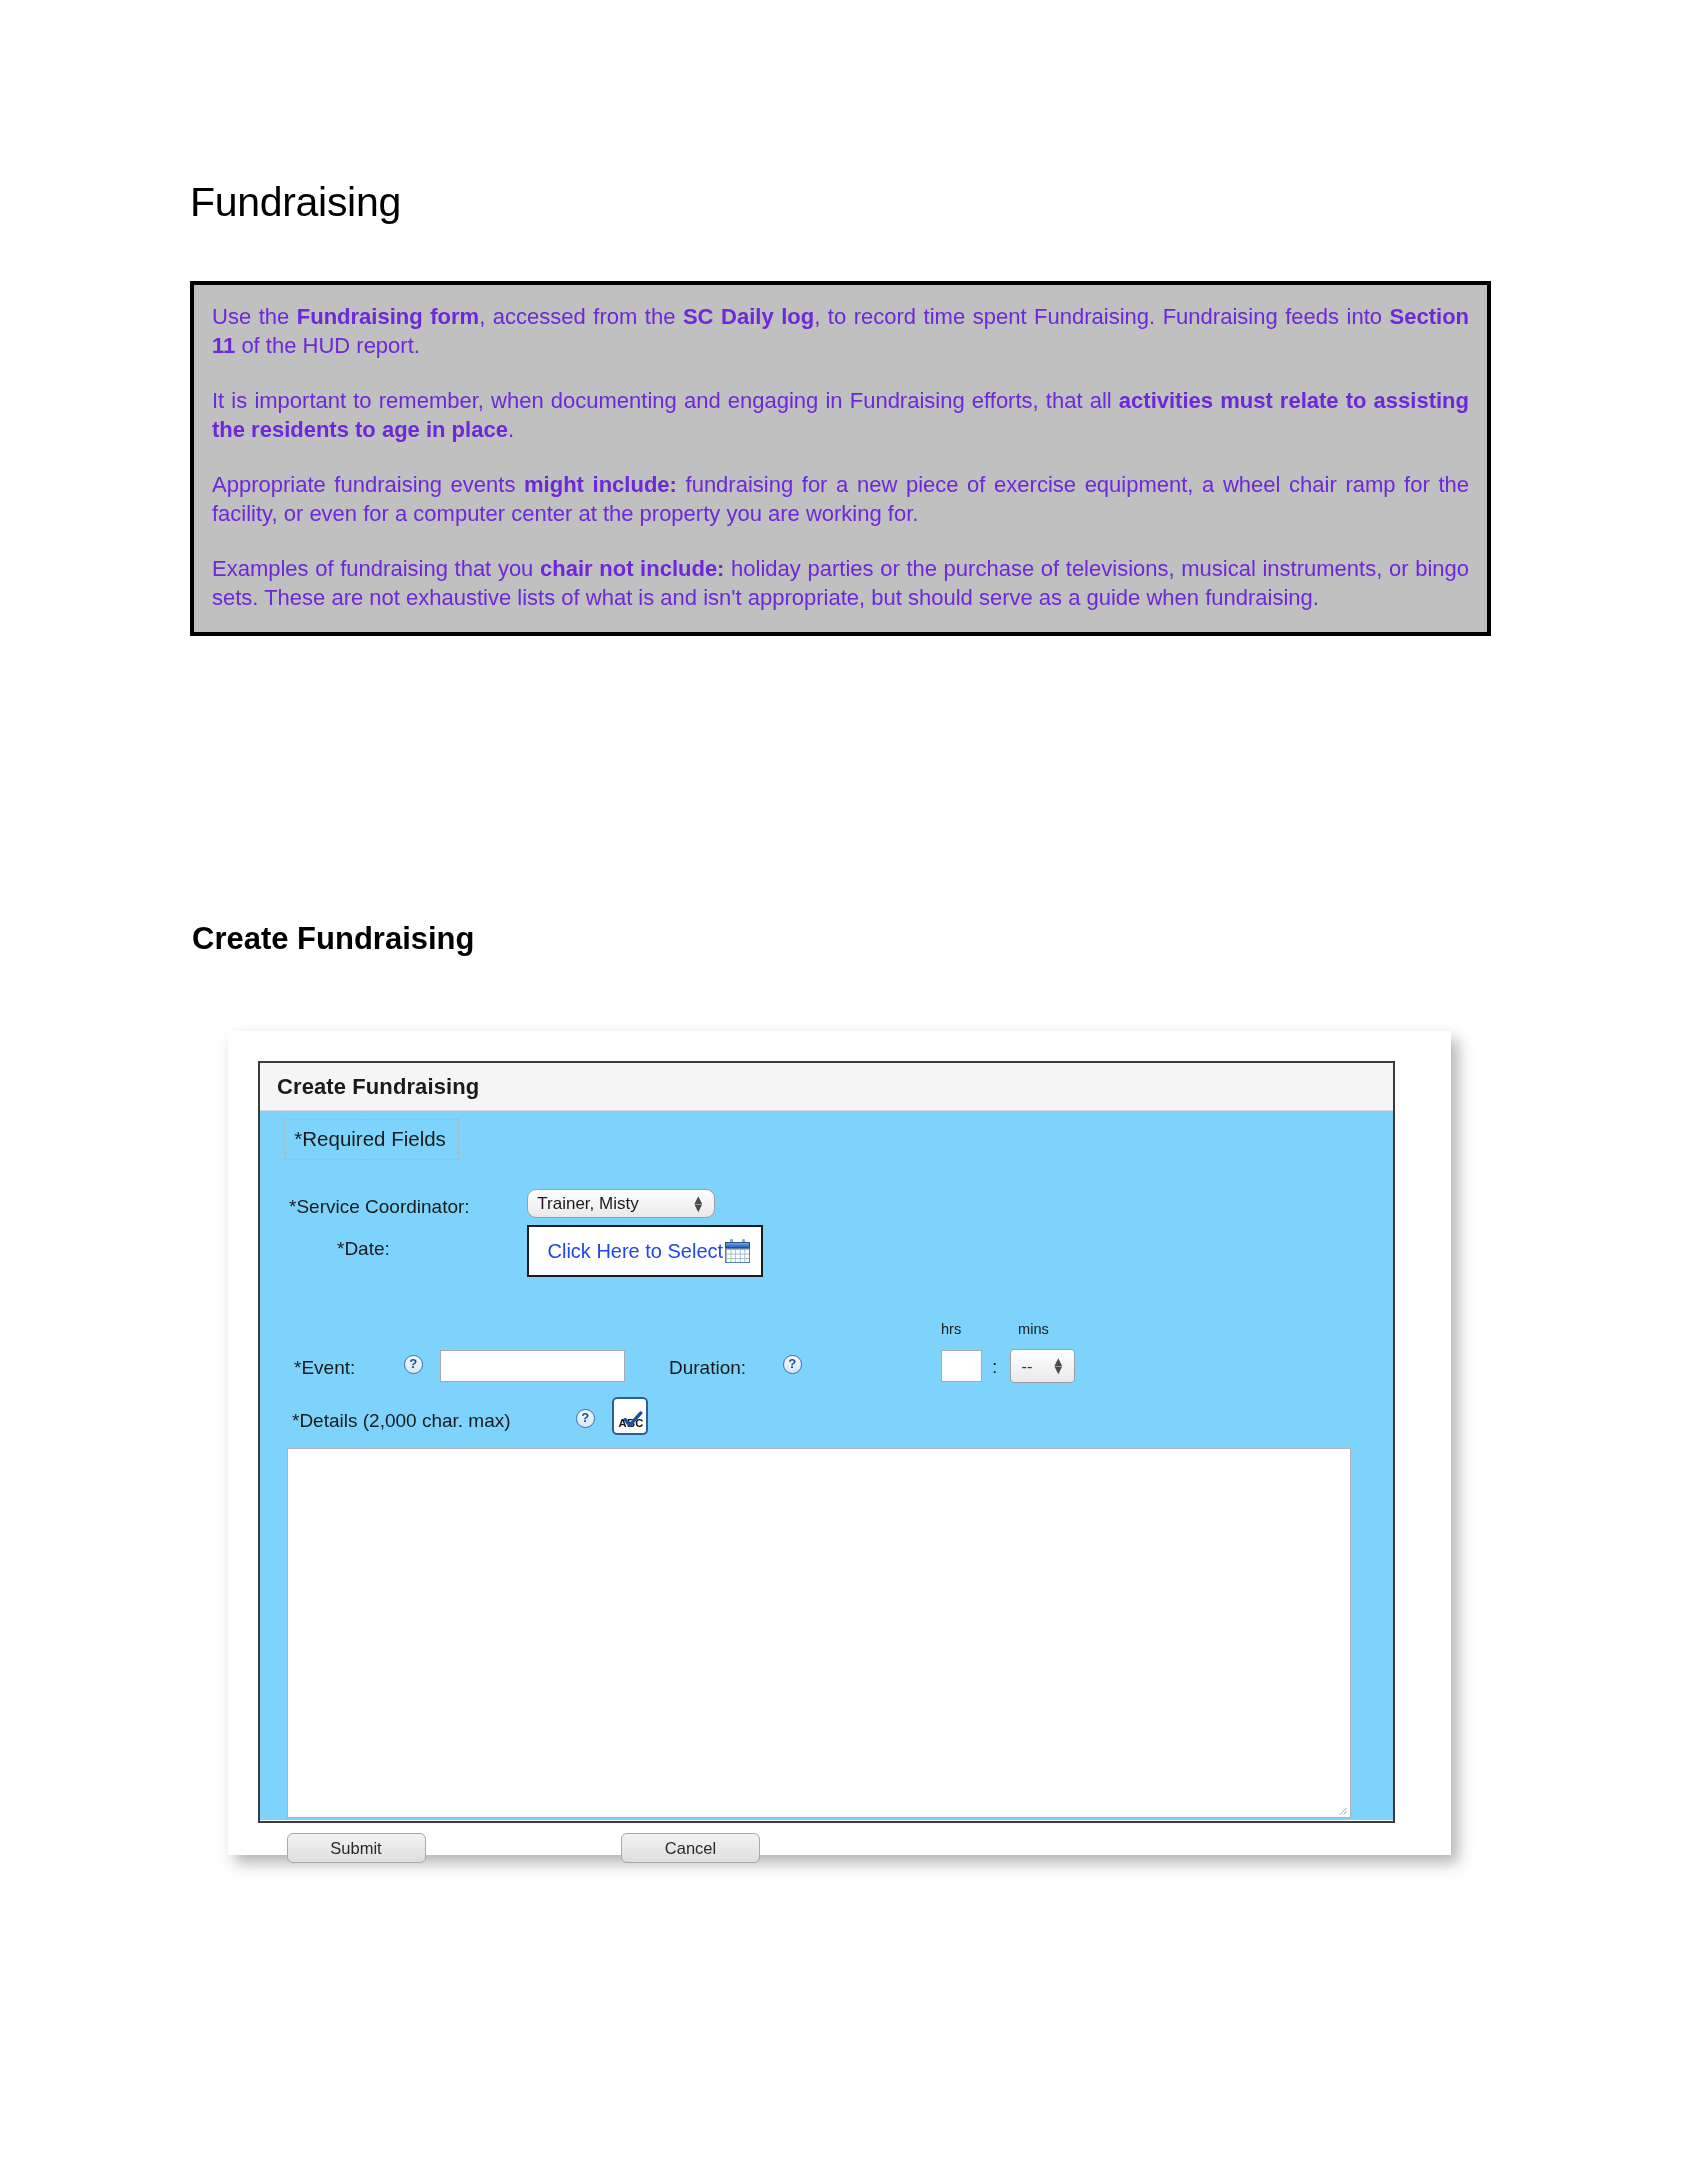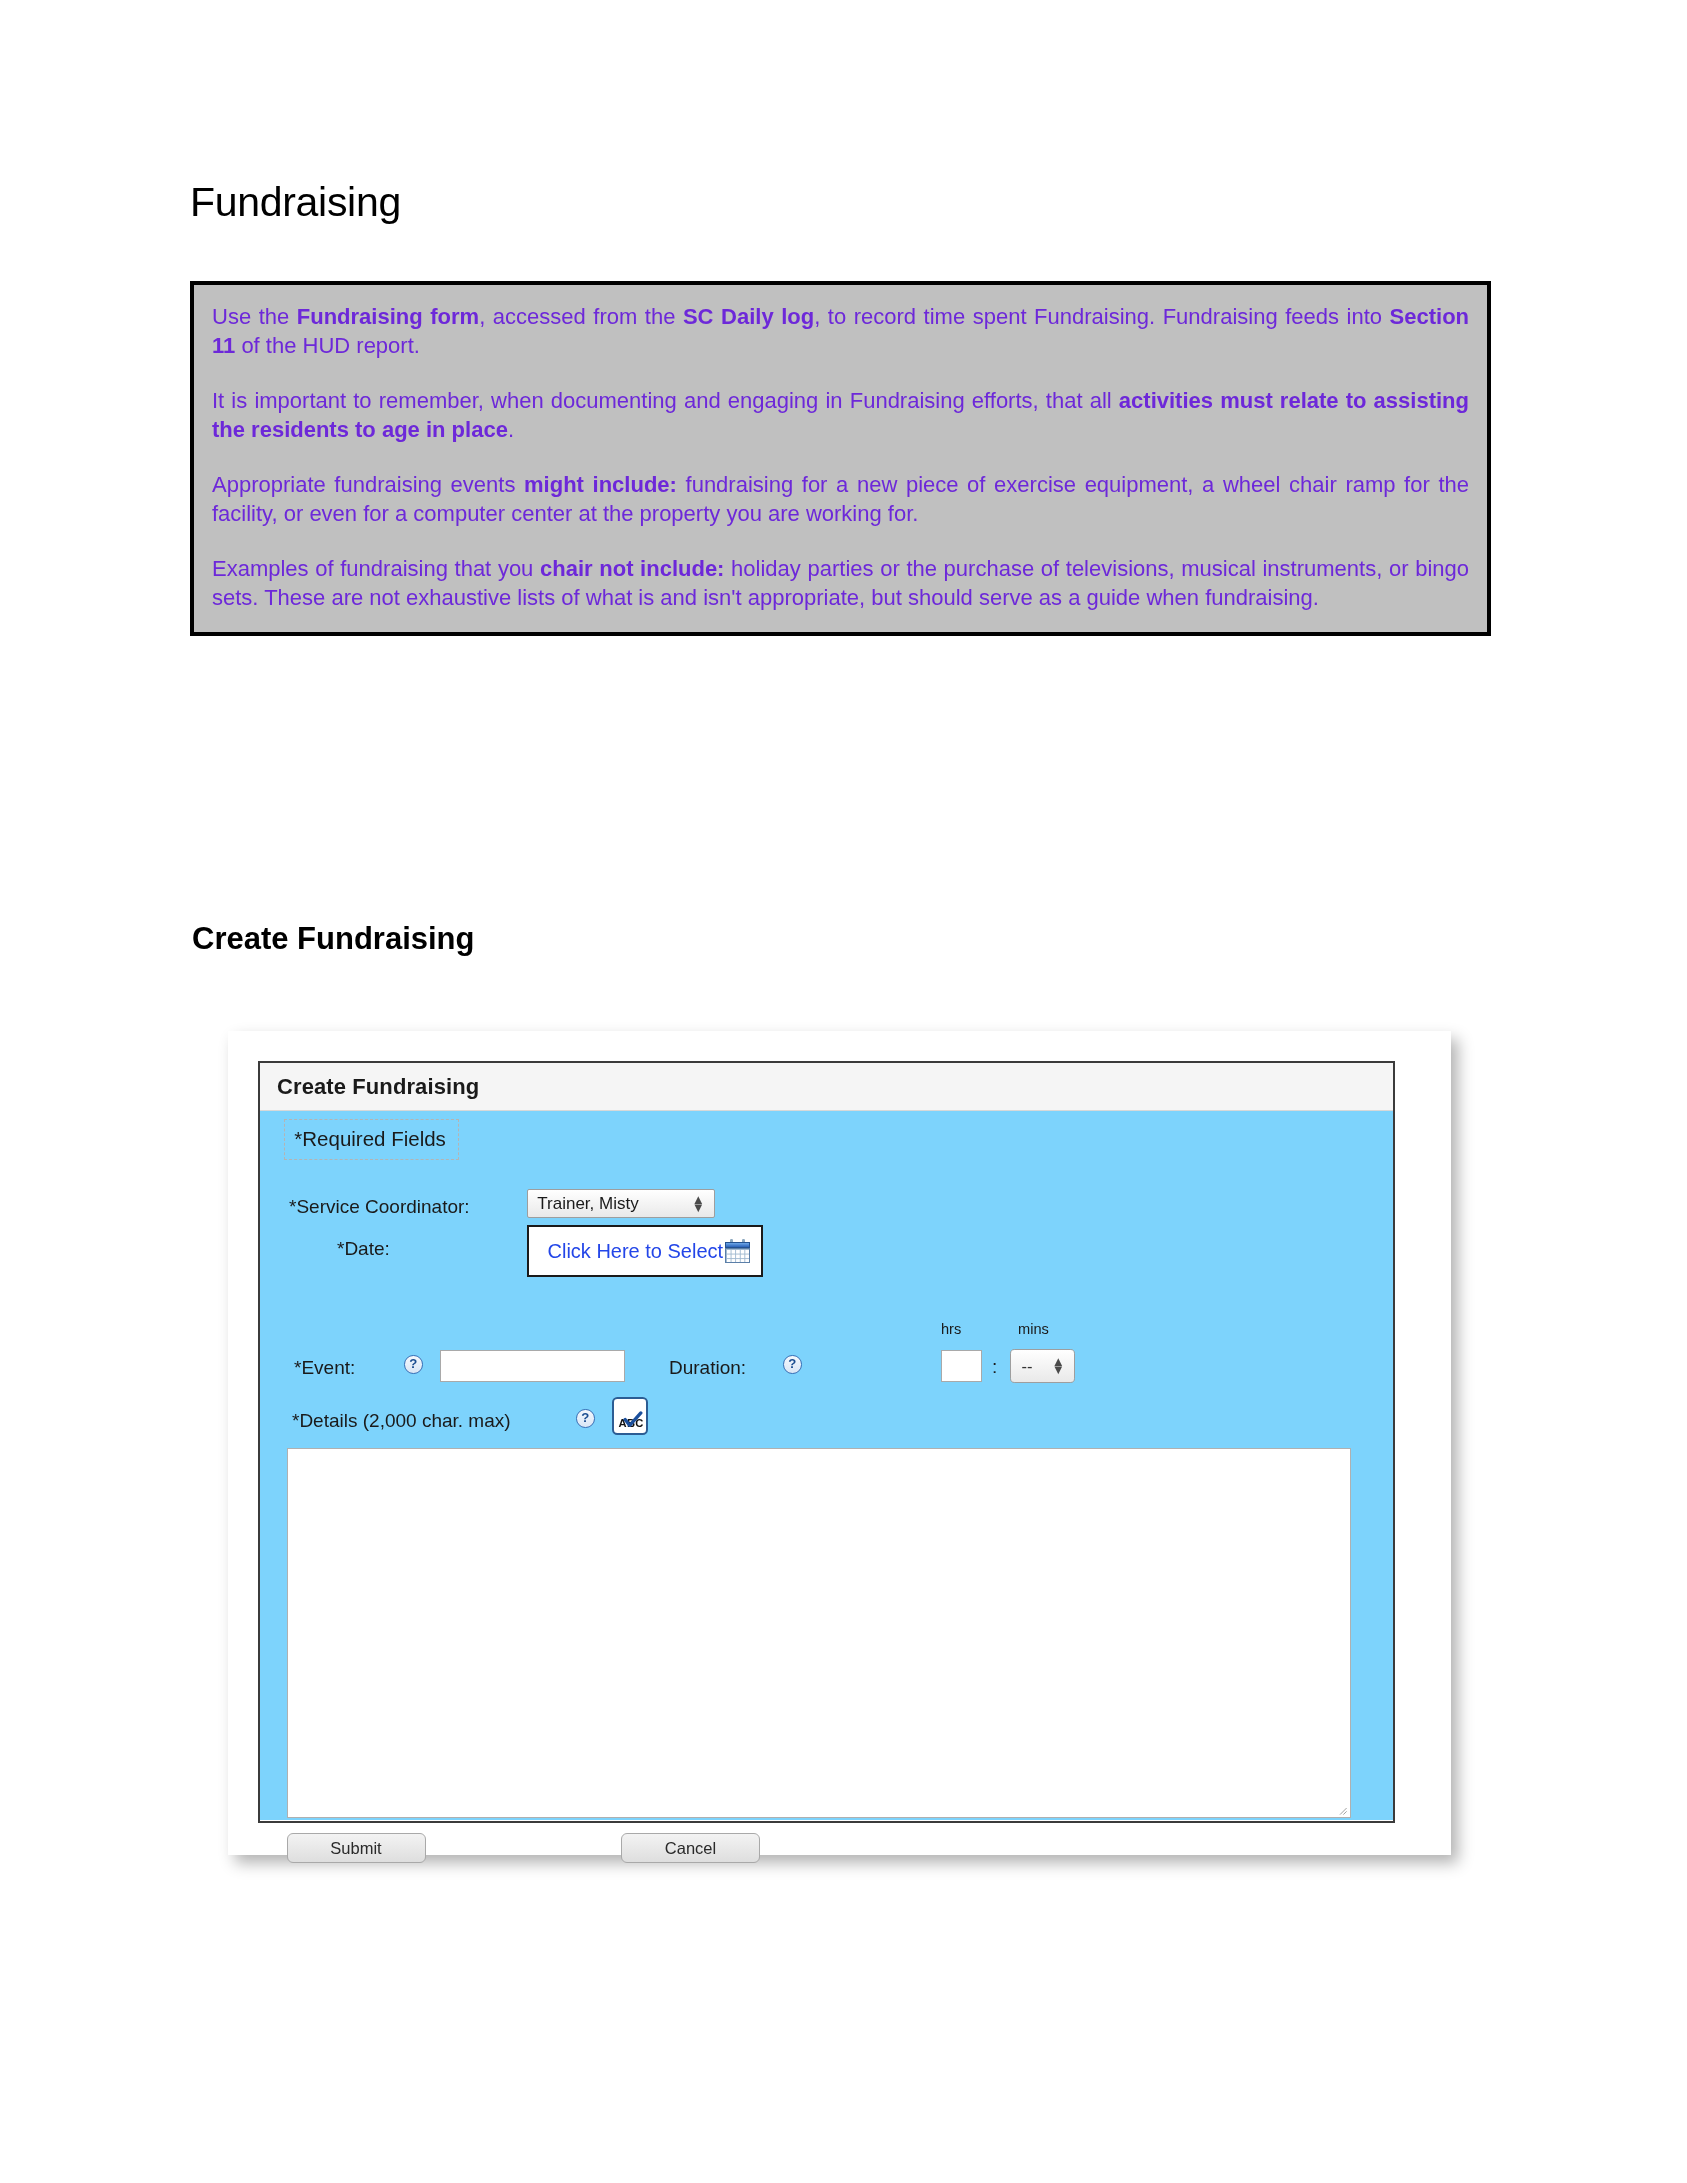--- a/index.html
+++ b/index.html
@@ -140,21 +140,21 @@
   }
 
   
   .sel-sc {
     position: absolute;
     left: 267px;
     top: 78px;
     width: 188px;
     height: 29px;
     border: 1.3px solid #9e9e9e;
-    border-radius: 2px;
+    border-radius: 9px;
     background: linear-gradient(#ffffff, #e9e9e9);
     box-sizing: border-box;
     display: flex;
     align-items: center;
     padding-left: 9.3px;
     font-size: 17px;
     color: #1a1a1a;
   }
   .stepper {
     position: absolute;

